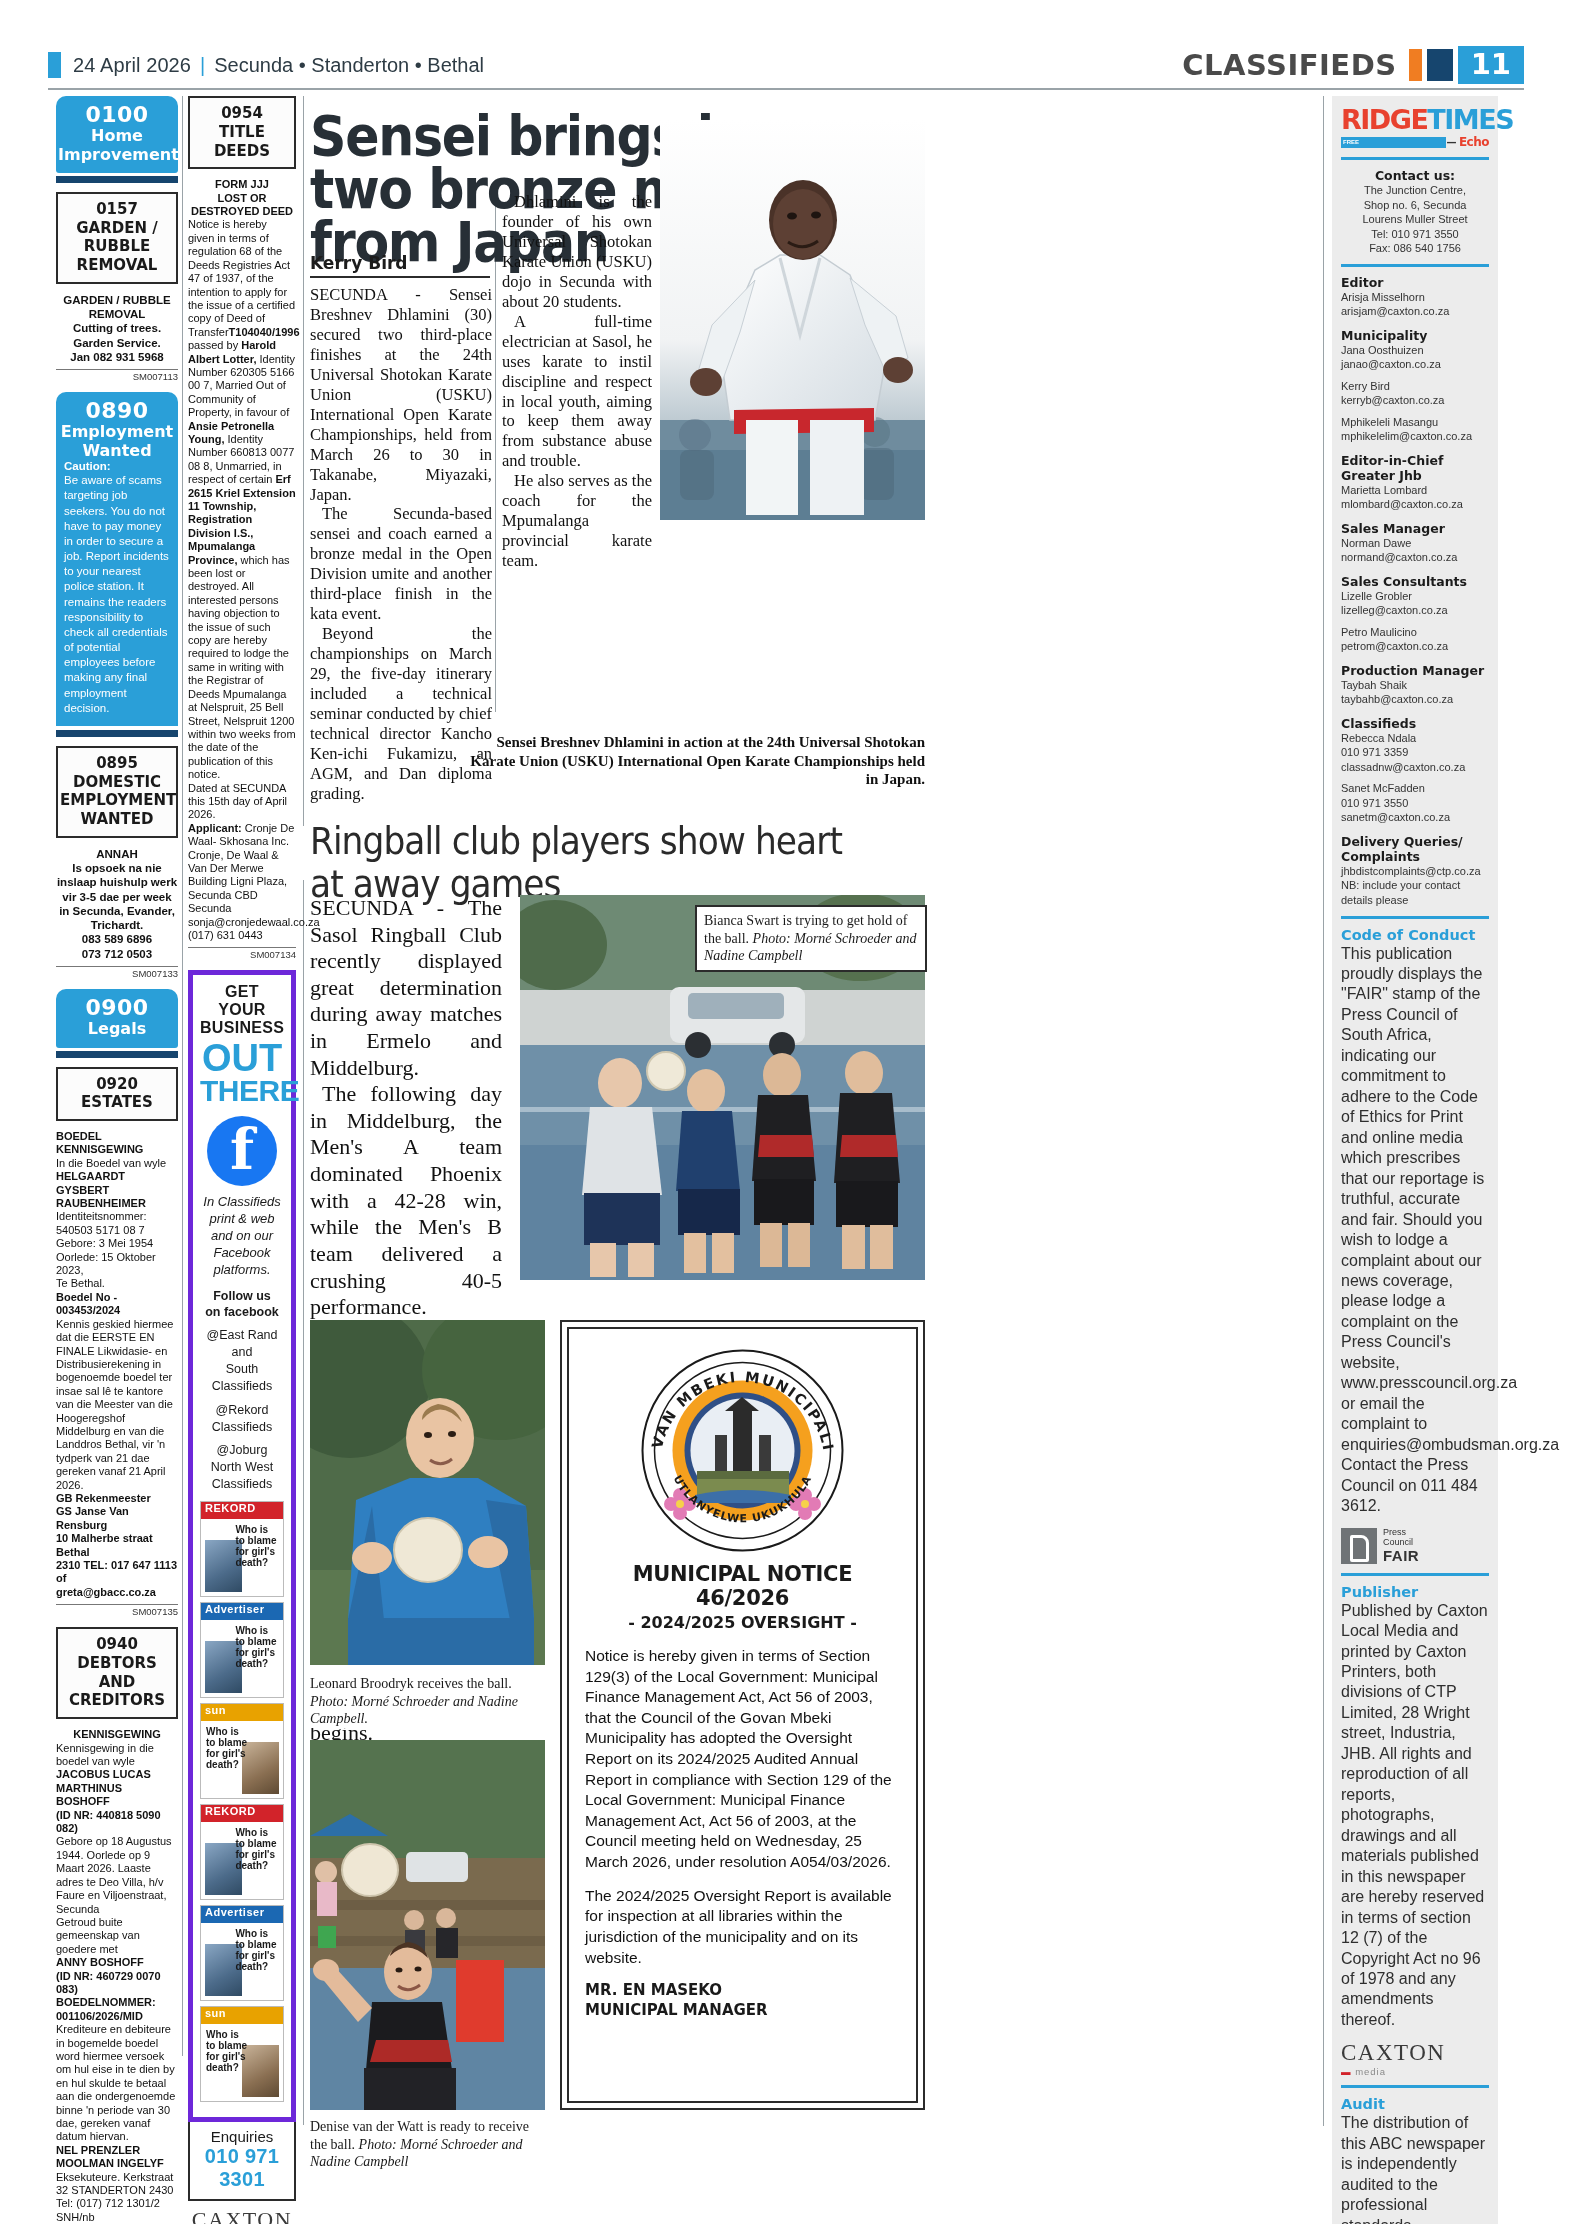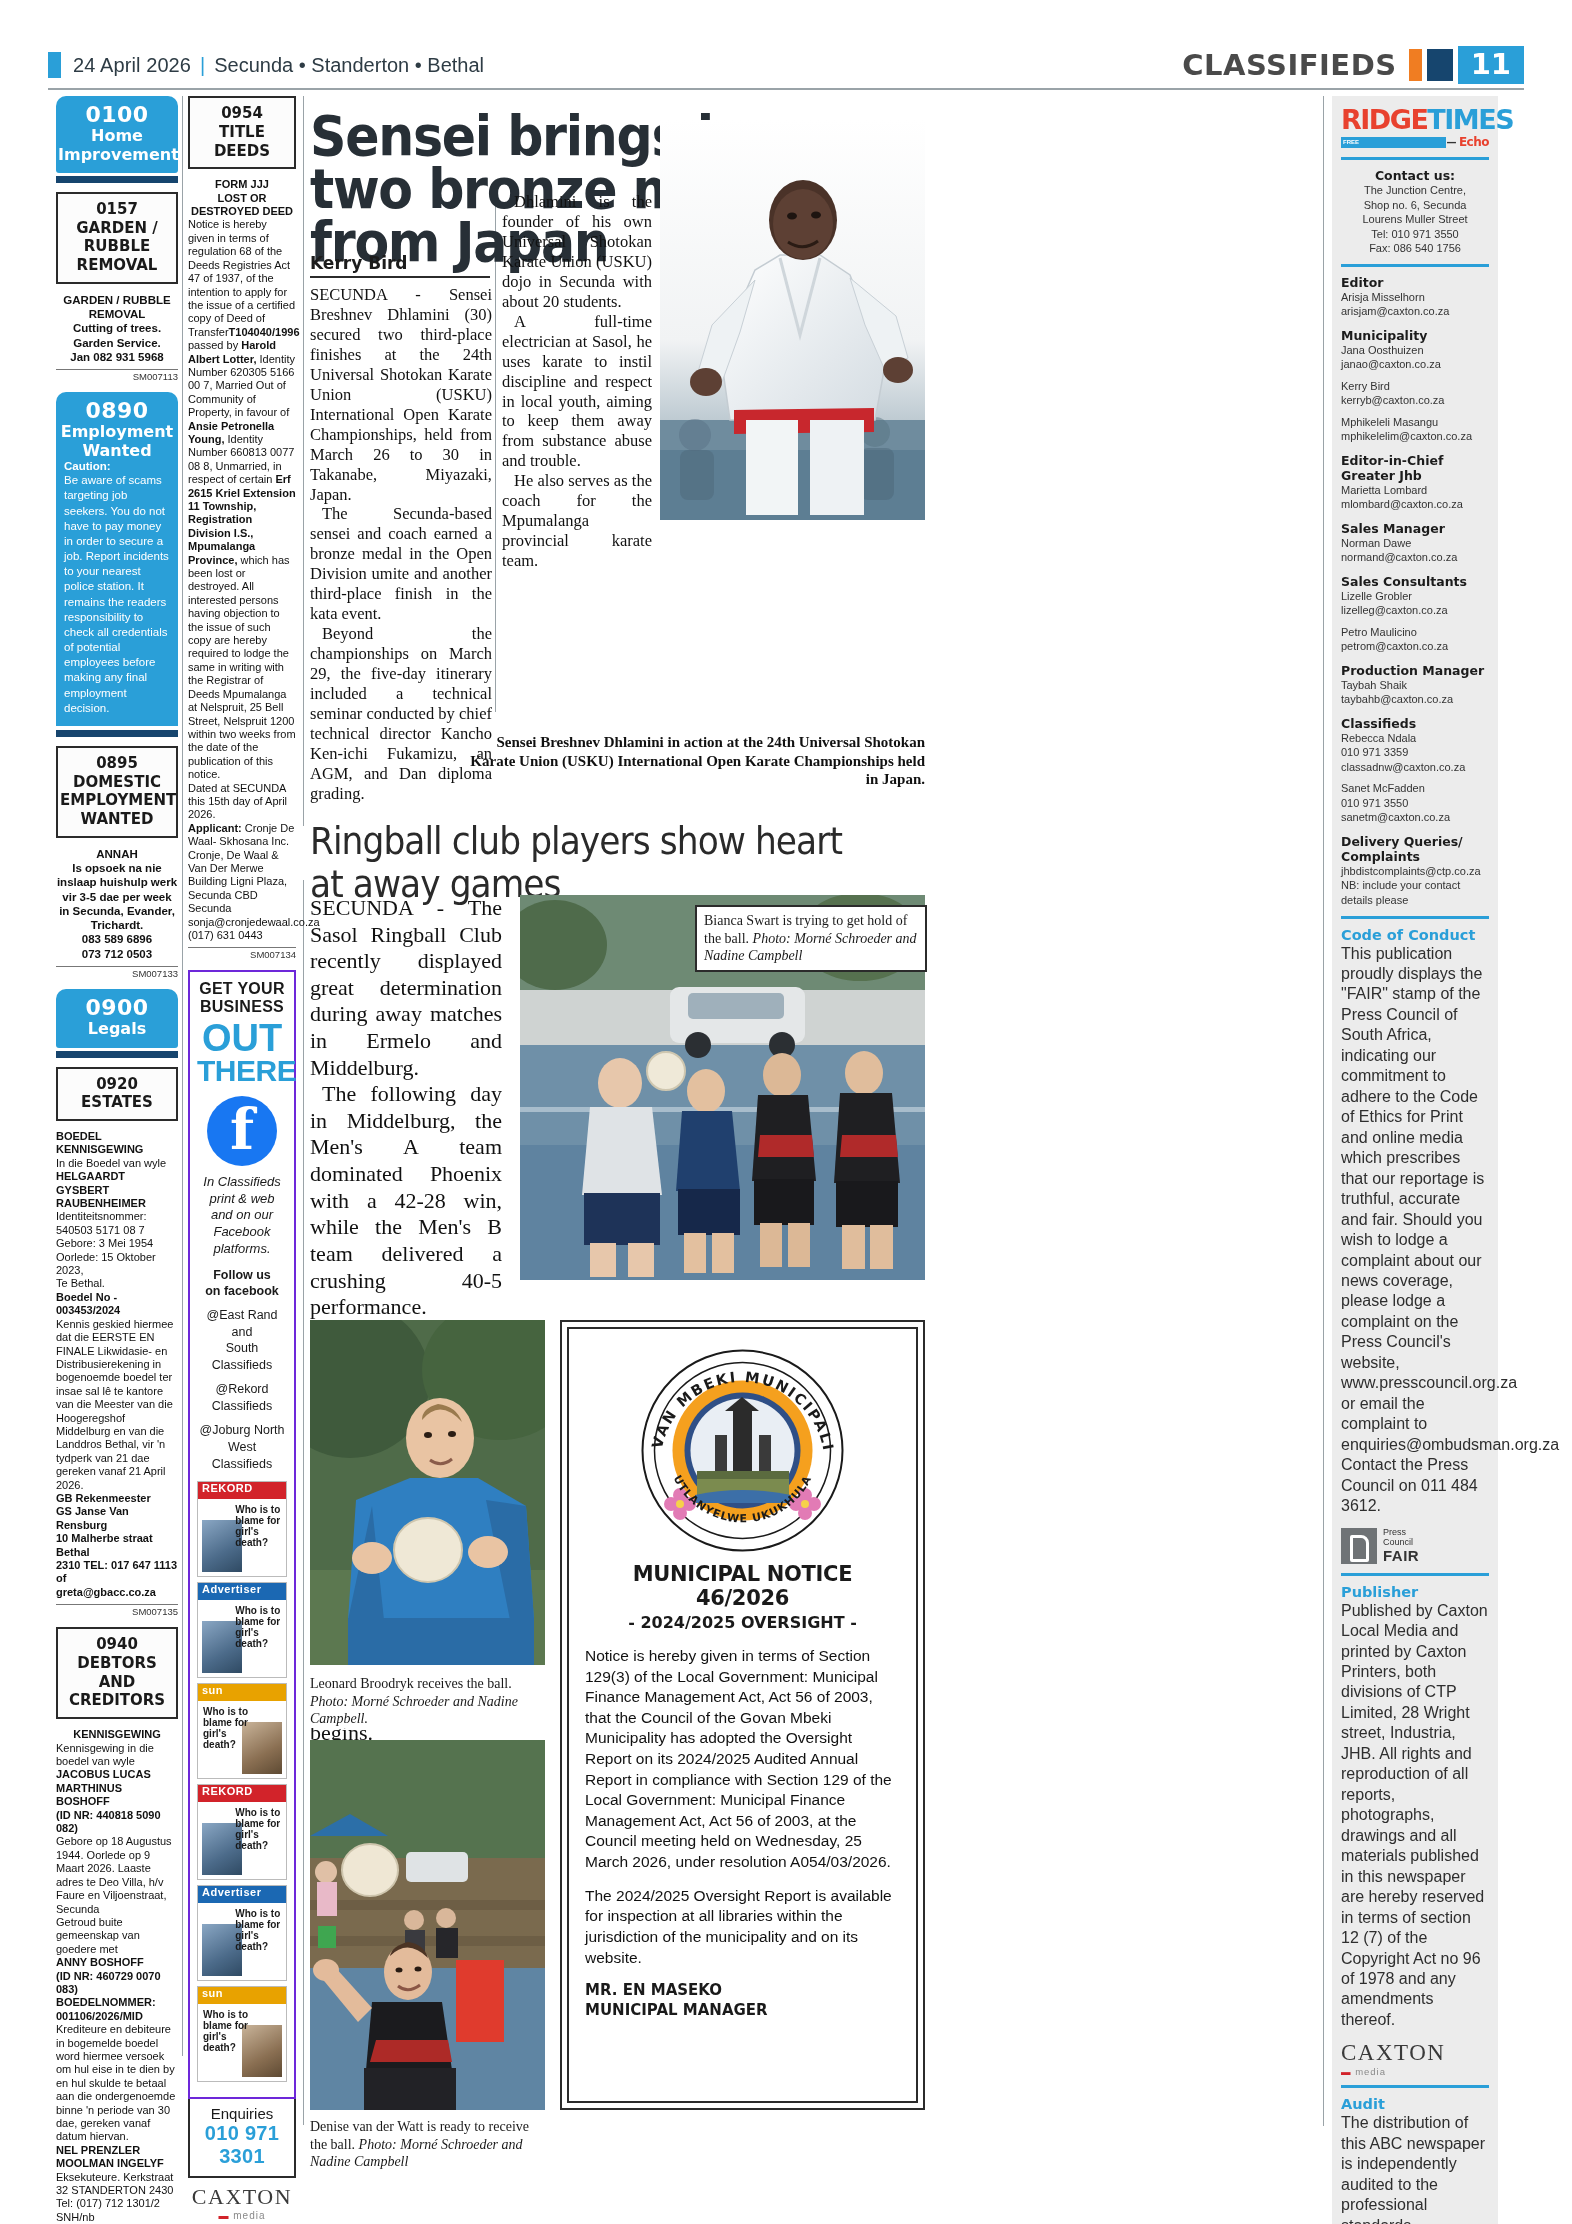--- a/index.html
+++ b/index.html
@@ -68,21 +68,21 @@
   .ref {
     font-size: 9.5px; text-align: right; color:#333; border-top:1px solid #777;
     margin: 5px 0 10px 0; padding-top:1px;
   }
   .legal-txt { font-size: 11px; line-height: 1.22; color:#111; }
   .legal-txt b { font-weight: bold; }
   .legal-txt .ctr { text-align:center; display:block; }
 
   
   .gyb {
-    border: 2px solid #6d28d9; margin-top: 4px; padding: 8px 7px 10px 7px; background:#fff;
+    border: 5px solid #6d28d9; margin-top: 4px; padding: 8px 7px 10px 7px; background:#fff;
   }
   .gyb .l1 { font-size:16px; font-weight:bold; text-align:center; line-height:1.1; letter-spacing:.3px; }
   .gyb .out { font-size:38px; font-weight:bold; color:#2a9fd8; text-align:center; line-height:.95; margin-top:4px; }
   .gyb .there { font-size:30px; font-weight:bold; color:#2a9fd8; text-align:center; line-height:1; letter-spacing:-.5px;}
   .fb-circle {
     width: 70px; height: 70px; border-radius: 50%; background:#1877f2; margin: 10px auto 8px auto;
     color:#fff; font-size: 56px; font-weight:bold; font-family:"DejaVu Serif", serif;
     text-align:center; line-height:66px;
   }
   .gyb .ital { font-style: italic; font-size: 13px; line-height:1.3; text-align:center; }

